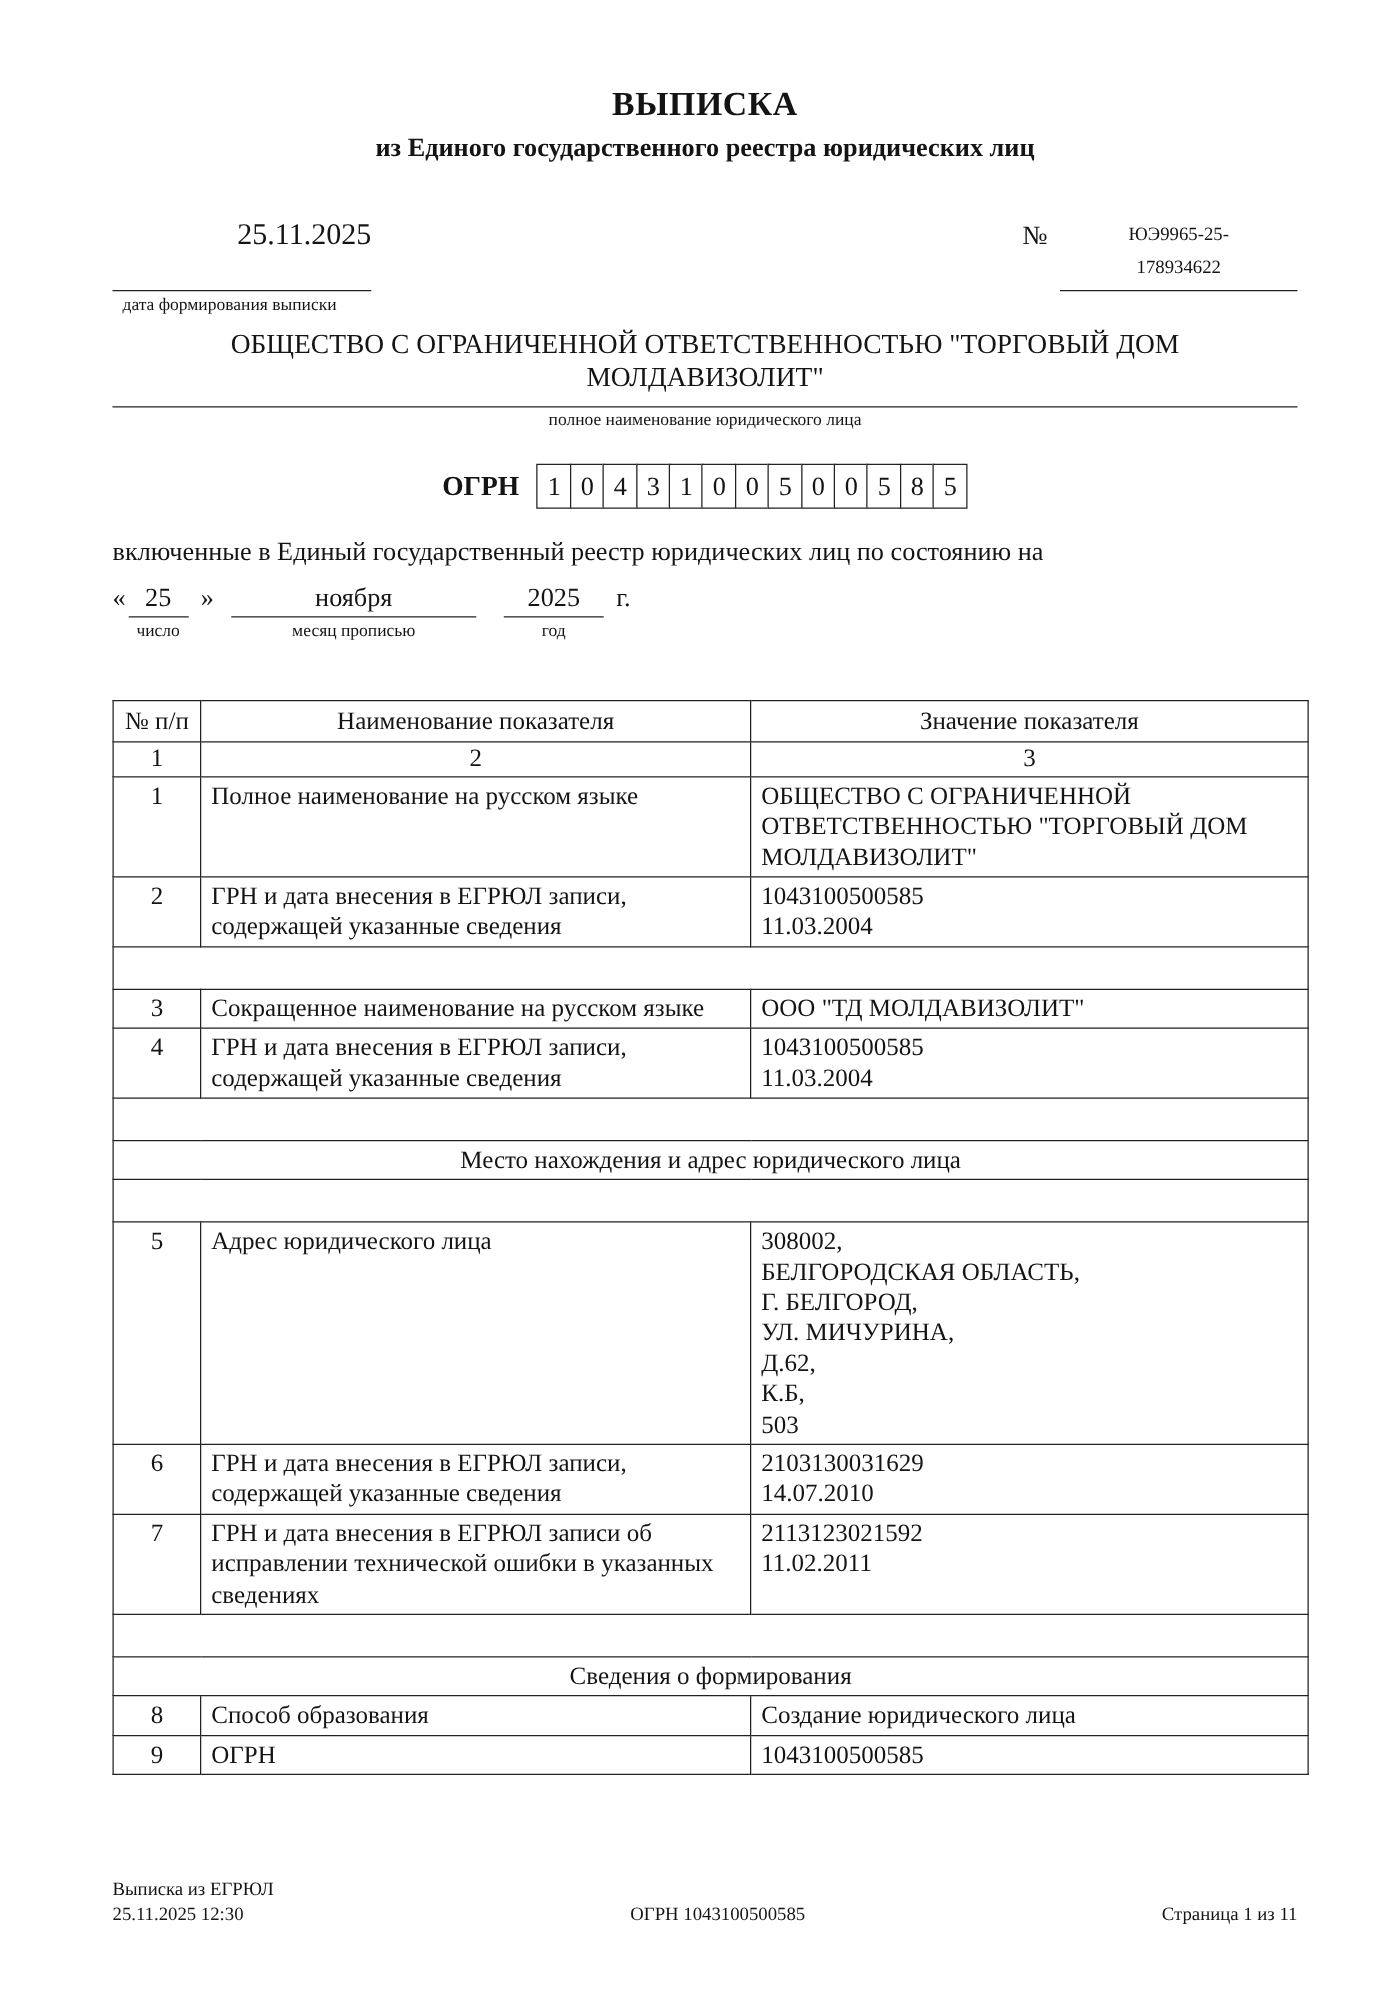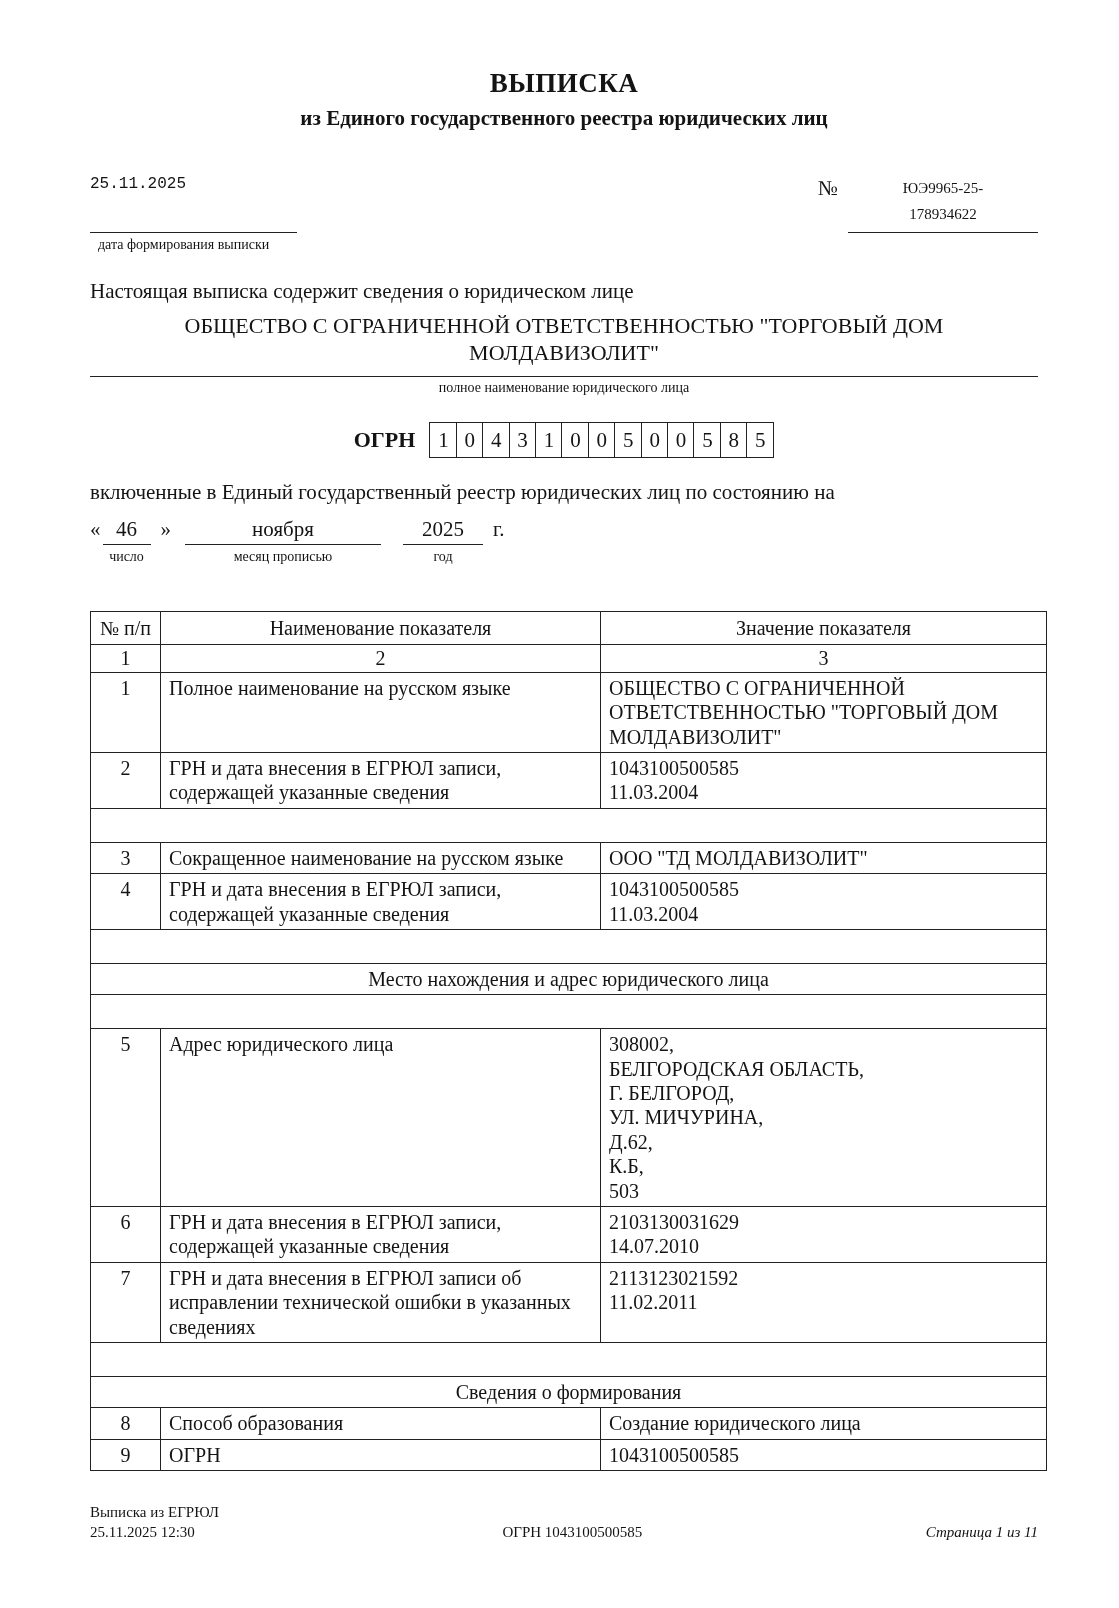--- a/index.html
+++ b/index.html
@@ -37,23 +37,22 @@
     margin-top: 44px;
     display: flex;
     justify-content: space-between;
     align-items: flex-start;
   }
   .date-block-wrap { width: 240px; }
   .date-underlined {
     width: 207px;
     height: 58px;
     border-bottom: 1.6px solid #222;
-    text-align: left;
-    font-size: 16px;
-    font-family: Liberation Mono, monospace;
+    text-align: right;
+    font-size: 24px;
   }
   .date-caption {
     font-size: 14px;
     margin-top: 4px;
     padding-left: 8px;
   }
   .num-block { display: flex; align-items: flex-start; }
   .num-sign { font-size: 21px; margin-right: 10px; padding-top: 1px; }
   .num-underlined {
     width: 190px;
@@ -167,21 +166,21 @@
     right: 73px;
     top: 1502px;
     display: flex;
     justify-content: space-between;
     align-items: flex-end;
     font-size: 15px;
     line-height: 20px;
   }
   .footer-left { text-align: left; }
   .footer-center { text-align: center; }
-  .footer-right { text-align: right; font-style: italic; }
+  .footer-right { text-align: right; }
 </style>
 </head>
 <body>
 
 <div class="page">
 
   <div class="doc-title">ВЫПИСКА</div>
   <div class="doc-subtitle">из Единого государственного реестра юридических лиц</div>
 
   <div class="meta-row">
@@ -189,21 +188,20 @@
       <div class="date-underlined">25.11.2025</div>
       <div class="date-caption">дата формирования выписки</div>
     </div>
     <div class="num-block">
       <span class="num-sign">№</span>
       <div class="num-underlined pre">ЮЭ9965-25-
 178934622</div>
     </div>
   </div>
 
-  <div class="intro">Настоящая выписка содержит сведения о юридическом лице</div>
 
   <div class="org-name pre">ОБЩЕСТВО С ОГРАНИЧЕННОЙ ОТВЕТСТВЕННОСТЬЮ "ТОРГОВЫЙ ДОМ
 МОЛДАВИЗОЛИТ"</div>
   <div class="org-caption">полное наименование юридического лица</div>
 
   <div class="ogrn-row">
     <span class="ogrn-label">ОГРН</span>
     <div class="ogrn-boxes" id="ogrn-boxes">
         <span class="ogrn-digit">1</span>
         <span class="ogrn-digit">0</span>
@@ -219,21 +217,21 @@
         <span class="ogrn-digit">8</span>
         <span class="ogrn-digit">5</span>
       </div>
   </div>
 
   <div class="included">включенные в Единый государственный реестр юридических лиц по состоянию на</div>
 
   <div class="fillin-row">
     <span class="q-open">«</span>
     <div class="fill-group fill-day">
-      <div class="fill-value">46</div>
+      <div class="fill-value">25</div>
       <div class="fill-label">число</div>
     </div>
     <span class="q-close">»</span>
     <div class="fill-group fill-month">
       <div class="fill-value">ноября</div>
       <div class="fill-label">месяц прописью</div>
     </div>
     <div class="fill-group fill-year">
       <div class="fill-value">2025</div>
       <div class="fill-label">год</div>

